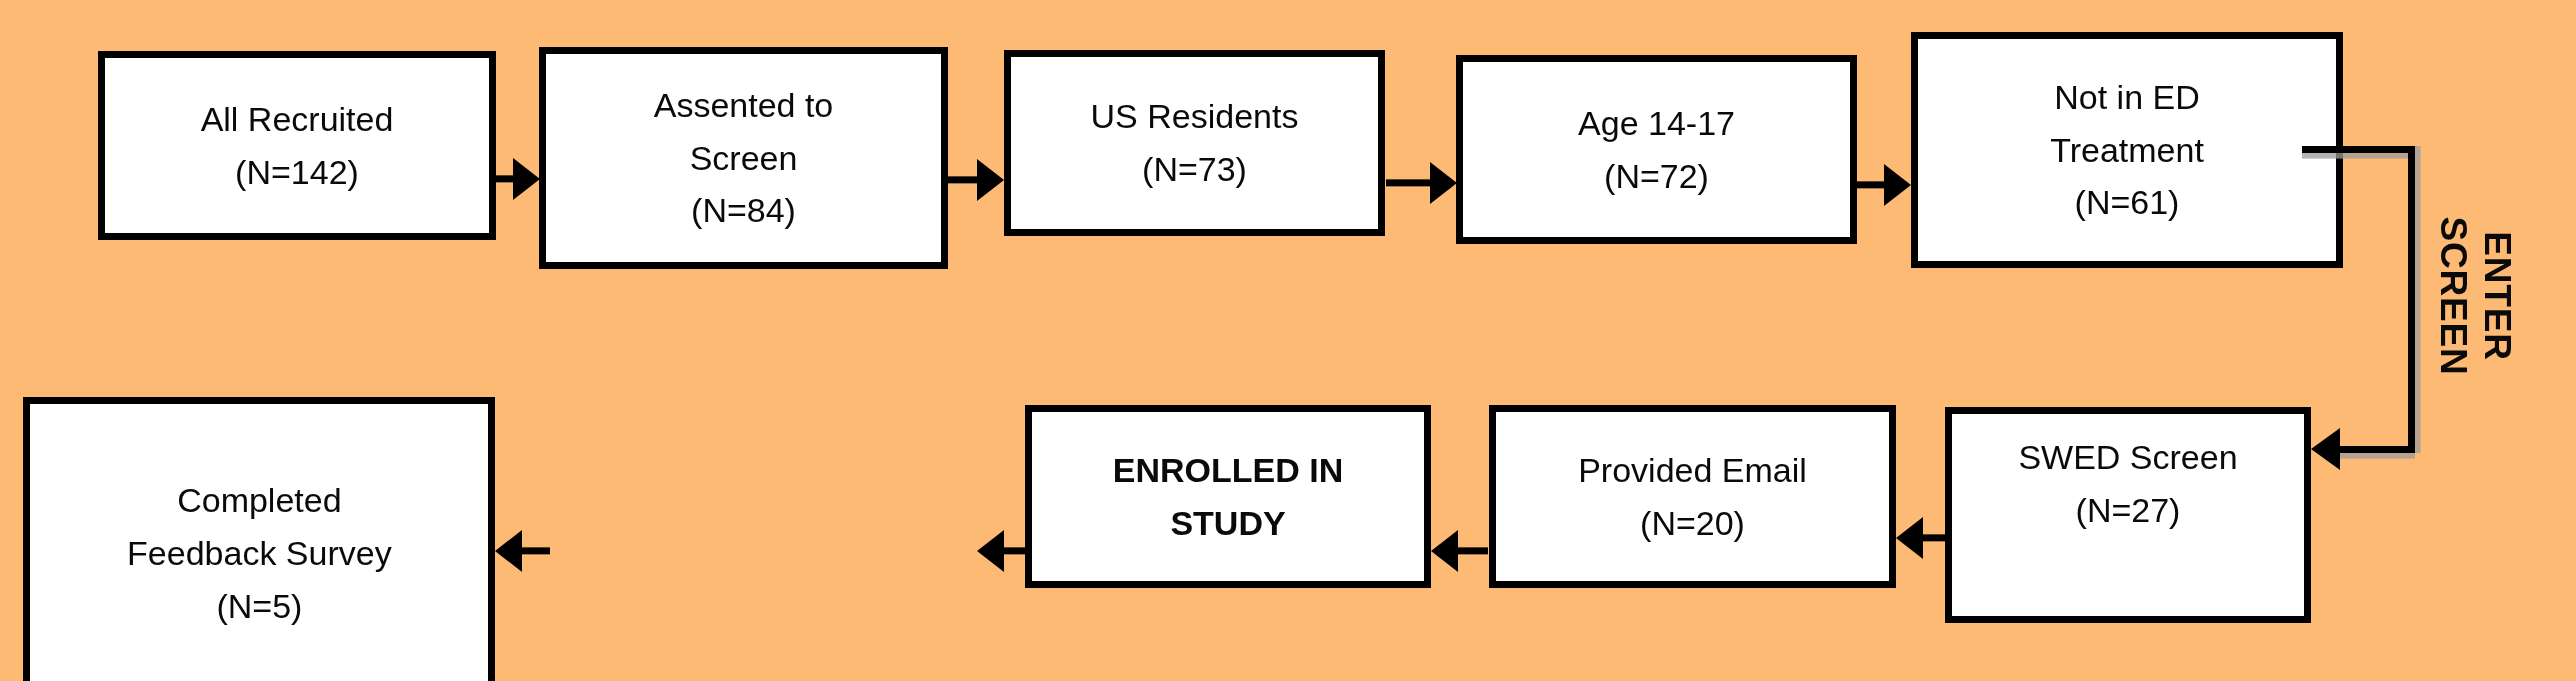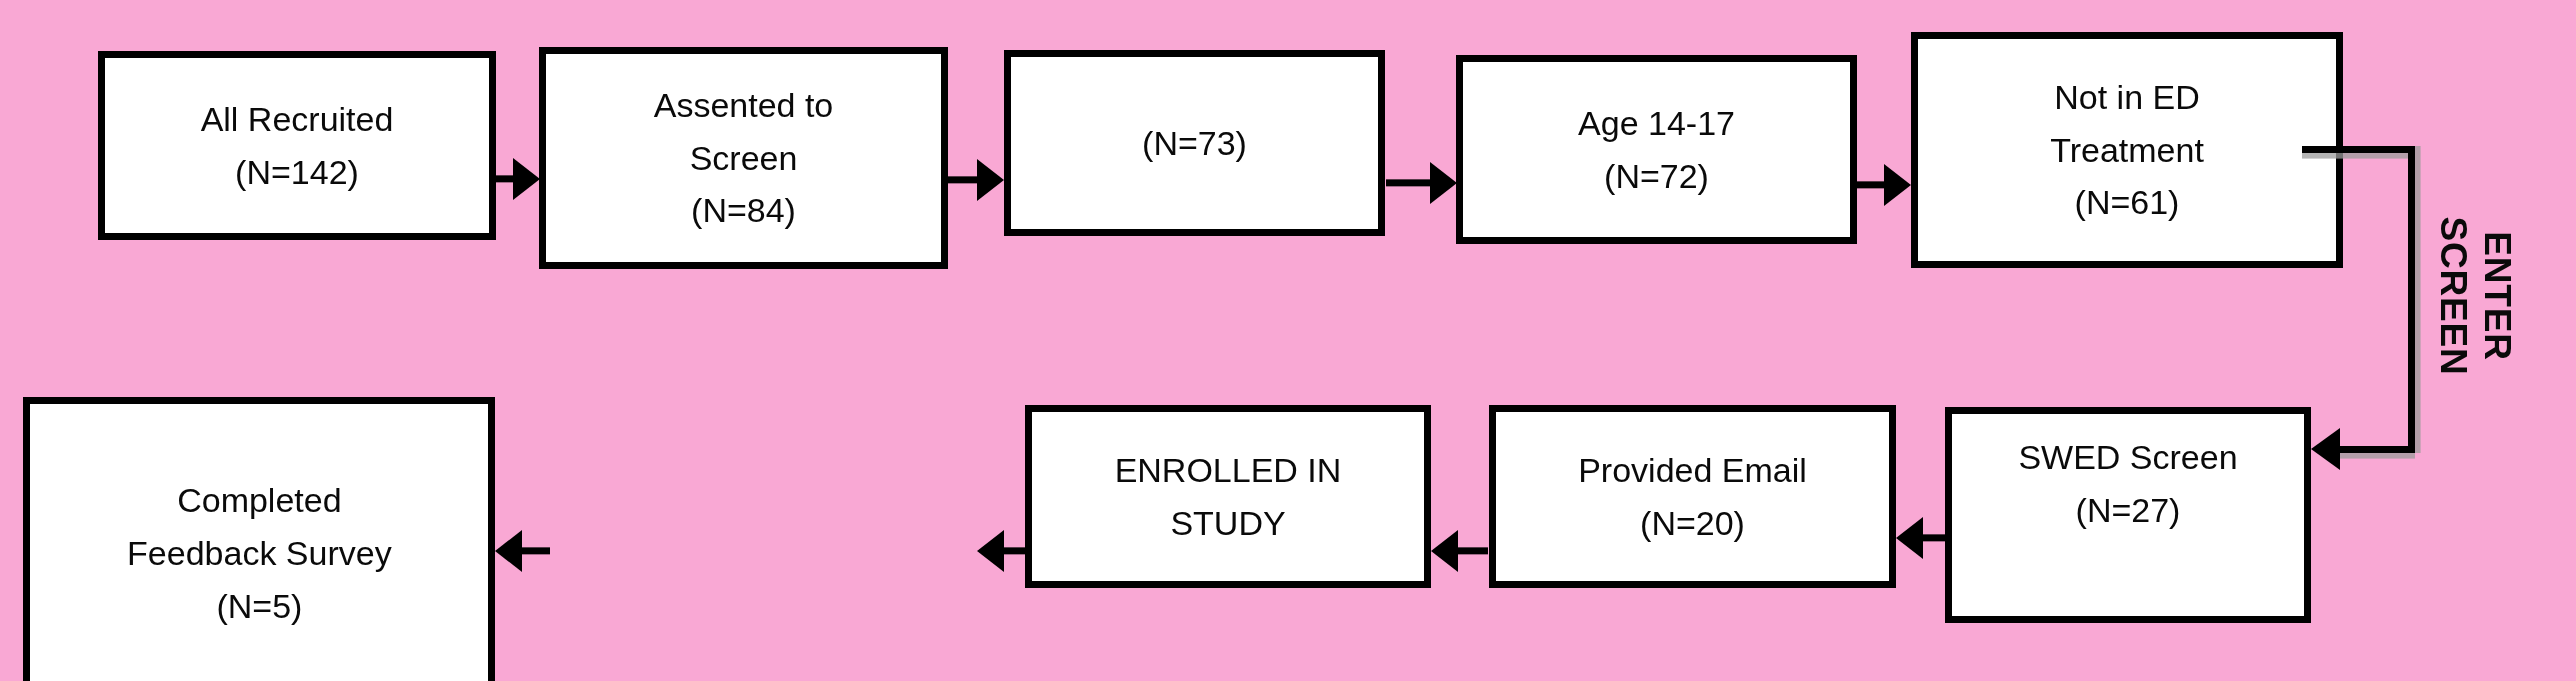--- a/index.html
+++ b/index.html
@@ -5,39 +5,39 @@
   html, body {
     margin: 0;
     padding: 0;
     background: #ffffff;
     font-family: "Liberation Sans", sans-serif;
   }
   #canvas {
     position: relative;
     width: 2576px;
     height: 681px;
-    background: #f9a8d4;
+    background: #fdba74;
     overflow: hidden;
   }
   .box {
     position: absolute;
     box-sizing: border-box;
     border: 7.3px solid #000000;
     background: #ffffff;
     display: flex;
     flex-direction: column;
     align-items: center;
     justify-content: center;
     text-align: center;
     font-size: 34px;
     line-height: 1.55;
     color: #0a0a0a;
     letter-spacing: 0px;
   }
-  .box.bold { font-weight: 400; }
+  .box.bold { font-weight: 700; }
   .box.text-high { justify-content: flex-start; padding-top: 17px; }
   .line { white-space: nowrap; }
 
   
   .arrow {
     position: absolute;
     height: 42px;
   }
   .arrow .shaft {
     position: absolute;
@@ -106,20 +106,21 @@
     <div class="line">(N=142)</div>
   </div>
 
   <div class="box" style="left:539px; top:47px; width:409px; height:222px;">
     <div class="line">Assented to</div>
     <div class="line">Screen</div>
     <div class="line">(N=84)</div>
   </div>
 
   <div class="box" style="left:1004px; top:50px; width:381px; height:186px;">
+    <div class="line">US Residents</div>
     <div class="line">(N=73)</div>
   </div>
 
   <div class="box" style="left:1456px; top:55px; width:401px; height:189px;">
     <div class="line">Age 14-17</div>
     <div class="line">(N=72)</div>
   </div>
 
   <div class="box" style="left:1911px; top:32px; width:432px; height:236px;">
     <div class="line">Not in ED</div>

